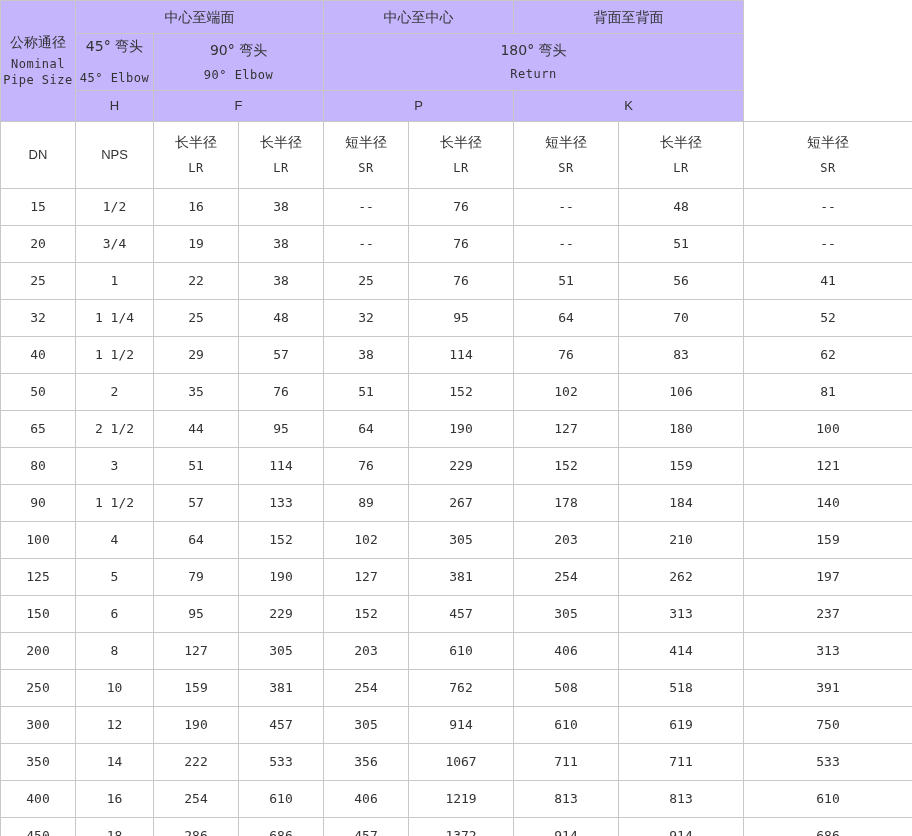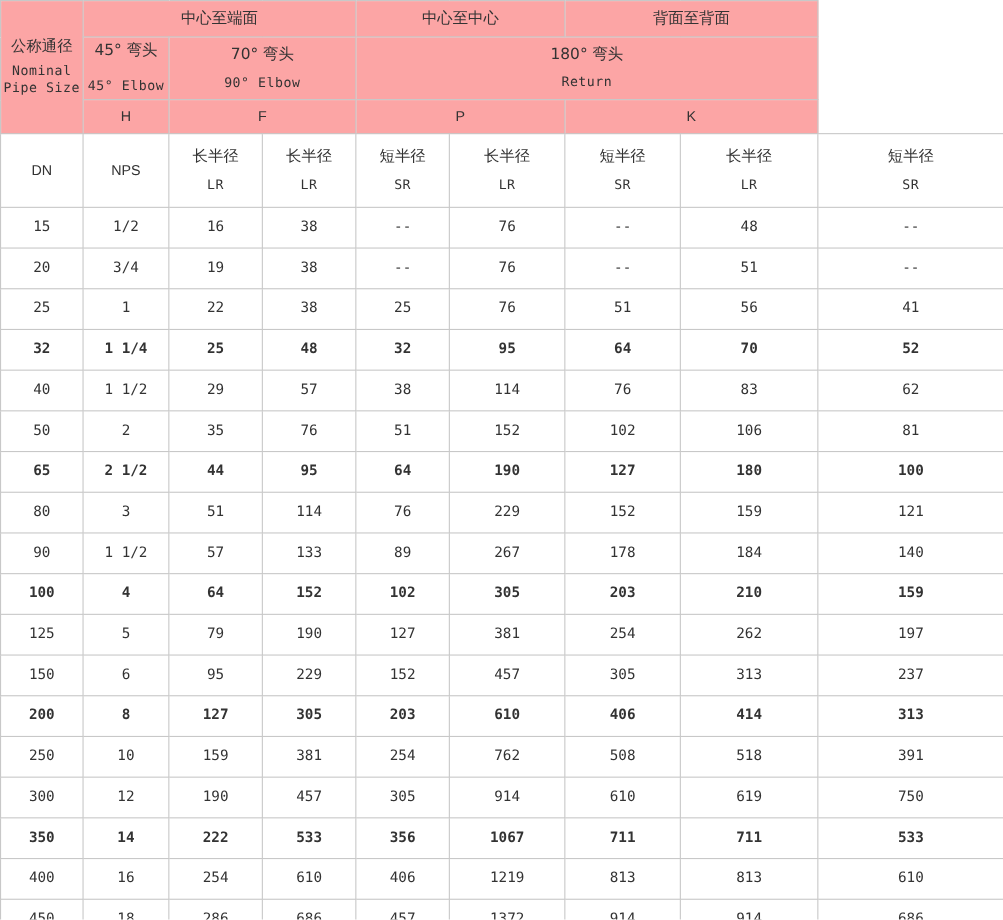--- a/index.html
+++ b/index.html
@@ -22,37 +22,36 @@
   table.spec td {
     border: 1px solid #c8c8c8;
     text-align: center;
     vertical-align: middle;
     font-size: 13px;
     color: #333333;
     padding: 0;
     line-height: 1.35;
   }
   .hdr {
-    background: #fca5a5;
+    background: #c4b5fd;
   }
   .cjk {
     font-family: "DejaVu Sans", sans-serif;
     font-size: 14px;
   }
   .mono {
     font-family: "DejaVu Sans Mono", monospace;
     font-size: 12px;
     letter-spacing: 0.5px;
   }
   .sub-hdr {
     background: #ffffff;
   }
   .grp-top td {
     border-top: 1px solid #b4b4b4;
-    font-weight: bold;
   }
   .dash-row td {
     border-top: 1px dashed #d0d0d0;
     border-bottom: 1px dashed #d0d0d0;
   }
   .rowcell {
     height: 36px;
   }
   .val {
     font-family: "DejaVu Sans Mono", monospace;
@@ -88,21 +87,21 @@
       <td class="hdr hdr-h" colspan="2" style="font-family:'DejaVu Sans',sans-serif;font-size:14px">中心至中心</td>
       <td class="hdr hdr-h" colspan="2" style="font-family:'DejaVu Sans',sans-serif;font-size:14px">背面至背面</td>
     </tr>
 
     <tr>
       <td class="hdr" style="height:56px">
         <div class="cjk">45° 弯头</div>
         <div class="mono" style="margin-top:14px">45° Elbow</div>
       </td>
       <td class="hdr" colspan="2">
-        <div class="cjk">70° 弯头</div>
+        <div class="cjk">90° 弯头</div>
         <div class="mono" style="margin-top:7px">90° Elbow</div>
       </td>
       <td class="hdr" colspan="4">
         <div class="cjk">180° 弯头</div>
         <div class="mono" style="margin-top:6px">Return</div>
       </td>
     </tr>
 
     <tr>
       <td class="hdr" style="height:30px">H</td>

